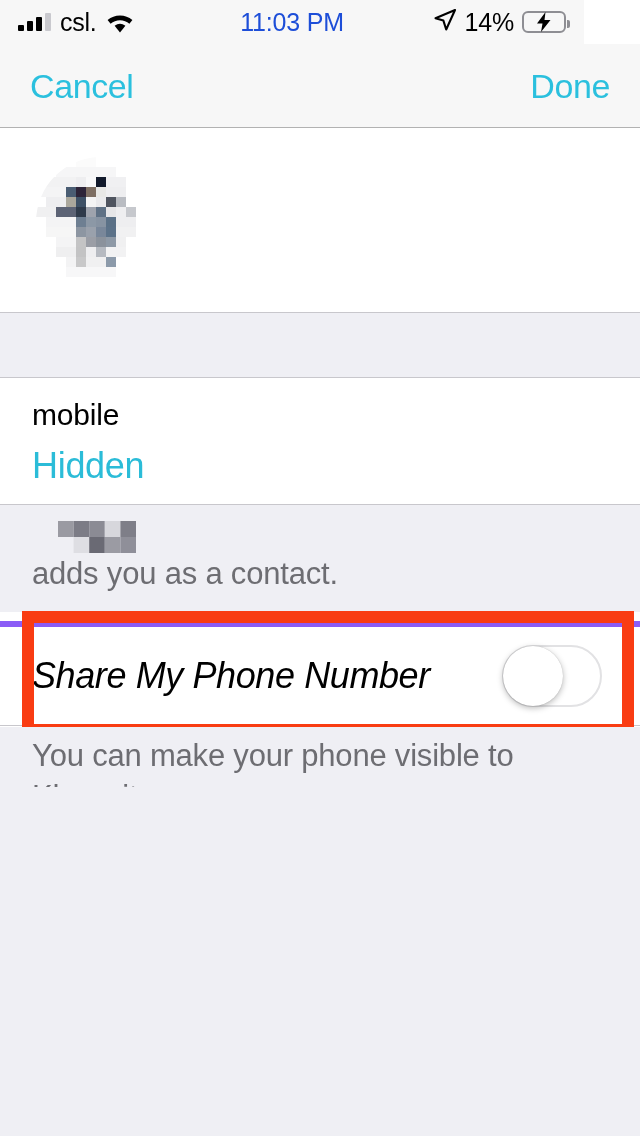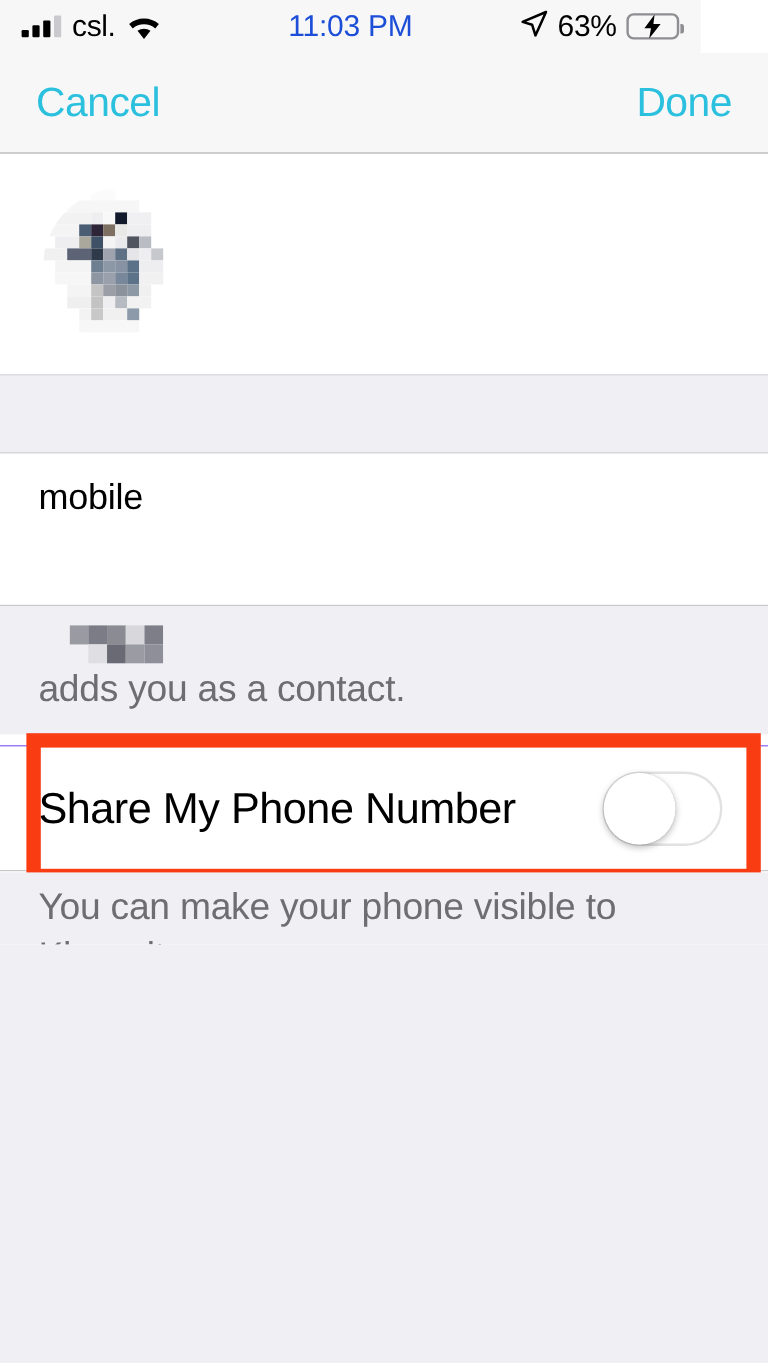--- a/index.html
+++ b/index.html
@@ -255,27 +255,28 @@
     align-items: center;
   }
 
   
   .share-row {
     position: absolute;
     top: 621px; left: 0;
     width: 640px;
     height: 105px;
     background: #FFFFFF;
-    border-top: 1px solid #8b5cf6;
+    border-top: 6px solid #8b5cf6;
     border-bottom: 1px solid #C8C7CC;
     box-sizing: border-box;
     display: flex;
     align-items: center;
     justify-content: space-between;
     padding: 0 38px 0 32px;
+    font-style: italic;
   }
   .share-label {
     font-size: 36px;
     color: #000;
     line-height: 1;
     letter-spacing: -0.4px;
   }
   .toggle {
     position: relative;
     width: 100px;
@@ -356,21 +357,21 @@
   </div>
   <div class="status-center">
     <span class="status-time">11:03 PM</span>
   </div>
   <div class="status-right">
     <span>
       <svg width="24" height="24" viewBox="0 0 24 24">
         <path d="M22 2 L2.5 10.2 L10.4 12.6 L13.2 21.5 Z" fill="none" stroke="#000" stroke-width="2.1" stroke-linejoin="round"></path>
       </svg>
     </span>
-    <span class="battery-pct">63%</span>
+    <span class="battery-pct">14%</span>
     <span class="battery-icon">
       <span class="battery-fill" style="width:63%"></span>
       <svg class="battery-bolt" width="16" height="20" viewBox="0 0 16 20">
         <path d="M9.5 0 L1 11.5 L6.5 11.5 L5 20 L14.5 8 L8.5 8 Z" fill="#000"></path>
       </svg>
     </span>
   </div>
 </div>
 
 <div class="nav-bar">
@@ -445,20 +446,21 @@
       <rect x="3" y="11" width="5" height="1" fill="#f7f7f8"></rect>
     </svg>
   </div>
 
 </div>
 
 <div class="grey-gap"></div>
 
 <div class="phone-section">
   <div class="phone-label">mobile</div>
+  <div class="phone-value">Hidden</div>
 </div>
 
 <div class="footer-note-1">
   <div class="line">
     <svg class="redact" style="margin-left:26px" width="78" height="32" viewBox="0 0 5 2" preserveAspectRatio="none">
       <rect width="5" height="2" fill="#EFEFF4"></rect>
       <rect x="0" y="0" width="1" height="1" fill="#9a9aa2"></rect>
       <rect x="1" y="0" width="1" height="1" fill="#7c7c86"></rect>
       <rect x="2" y="0" width="1" height="1" fill="#8b8b94"></rect>
       <rect x="3" y="0" width="1" height="1" fill="#d7d7dc"></rect>

